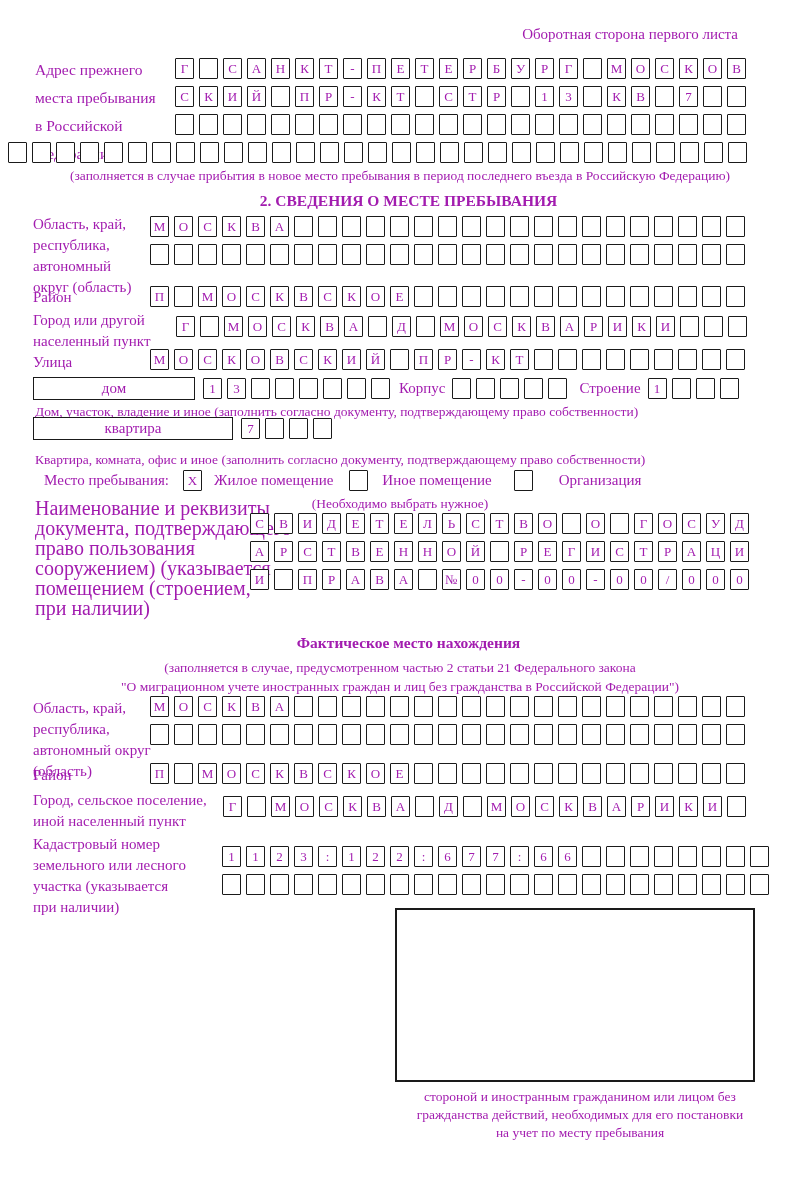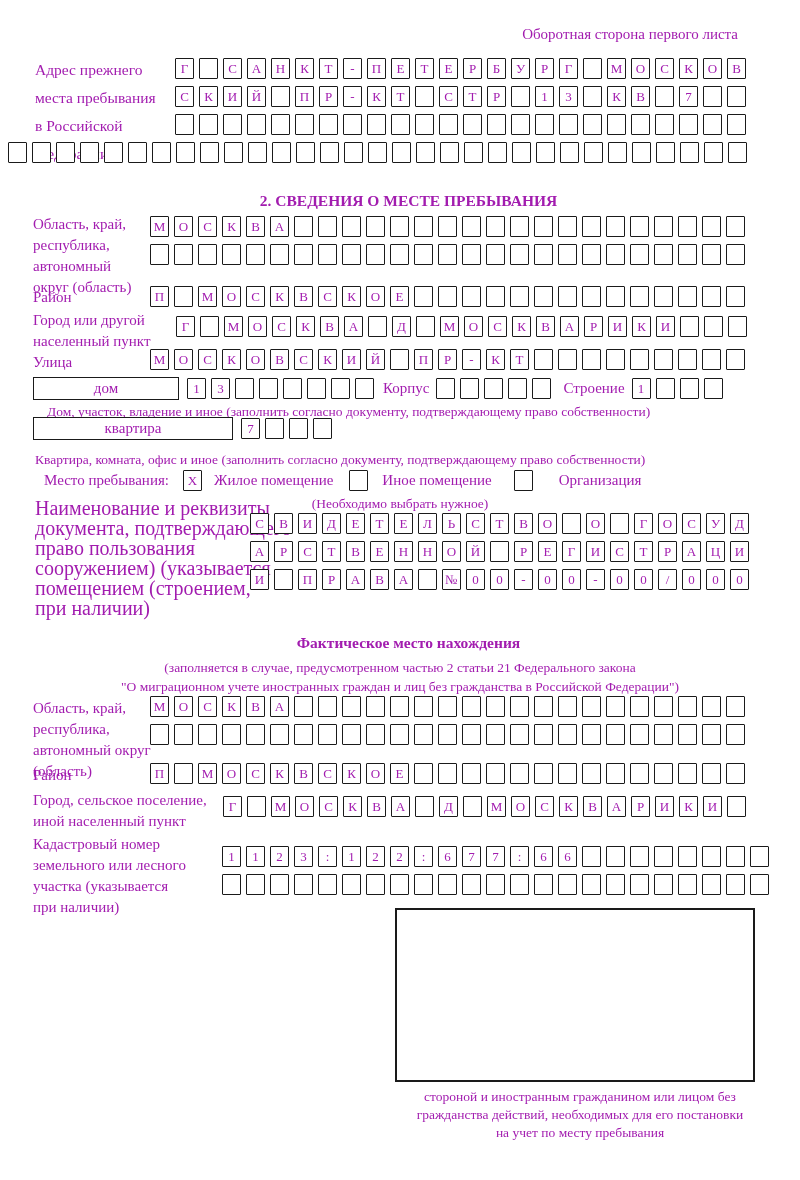--- a/index.html
+++ b/index.html
@@ -156,20 +156,21 @@
       <div class="cell"></div>
       <div class="cell"></div>
       <div class="cell"></div>
       <div class="cell"></div>
       <div class="cell"></div>
       <div class="cell"></div>
       <div class="cell"></div>
       <div class="cell"></div>
     </div>
 
+  <div class="abs note center" style="top:168px;">(заполняется в случае прибытия в новое место пребывания в период последнего въезда в Российскую Федерацию)</div>
 
   <div class="abs center bold" style="top:192px; font-size:15.5px;">2. СВЕДЕНИЯ О МЕСТЕ ПРЕБЫВАНИЯ</div>
 
   <div class="abs lbl" style="left:33px; top:214px;">
     <div class="lbl-line">Область, край,</div>
     <div class="lbl-line">республика,</div>
     <div class="lbl-line">автономный</div>
     <div class="lbl-line">округ (область)</div>
   </div>
   <div class="abs cells-col" style="left:150px; top:216px;">
@@ -312,21 +313,21 @@
       <div class="cell"></div>
       <div class="cell"></div>
       <div class="cell"></div>
       <div class="cell"></div>
       <div class="cell"></div>
       <div class="cell"></div>
       <div class="cell"></div>
     </div>
 
   <div class="abs inline-row" style="left:33px; top:377px;">
-    <div class="named-box" style="width:146px;">дом</div>
+    <div class="named-box" style="width:162px;">дом</div>
     <div class="cells-row" style="margin-left:8px;">
         <div class="cell">1</div>
         <div class="cell">3</div>
         <div class="cell"></div>
         <div class="cell"></div>
         <div class="cell"></div>
         <div class="cell"></div>
         <div class="cell"></div>
         <div class="cell"></div>
       </div>
@@ -339,21 +340,21 @@
         <div class="cell"></div>
       </div>
     <div class="lbl" style="margin-left:12px;">Строение</div>
     <div class="cells-row" style="margin-left:7px;">
         <div class="cell">1</div>
         <div class="cell"></div>
         <div class="cell"></div>
         <div class="cell"></div>
       </div>
   </div>
-  <div class="abs note" style="left:35px; top:404px;margin-left:12px;">Дом, участок, владение и иное (заполнить согласно документу, подтверждающему право собственности)</div>
+  <div class="abs note" style="left:35px; top:404px;">Дом, участок, владение и иное (заполнить согласно документу, подтверждающему право собственности)</div>
 
   <div class="abs inline-row" style="left:33px; top:417px;">
     <div class="named-box" style="width:200px;">квартира</div>
     <div class="cells-row" style="margin-left:8px;">
         <div class="cell">7</div>
         <div class="cell"></div>
         <div class="cell"></div>
         <div class="cell"></div>
       </div>
   </div>

